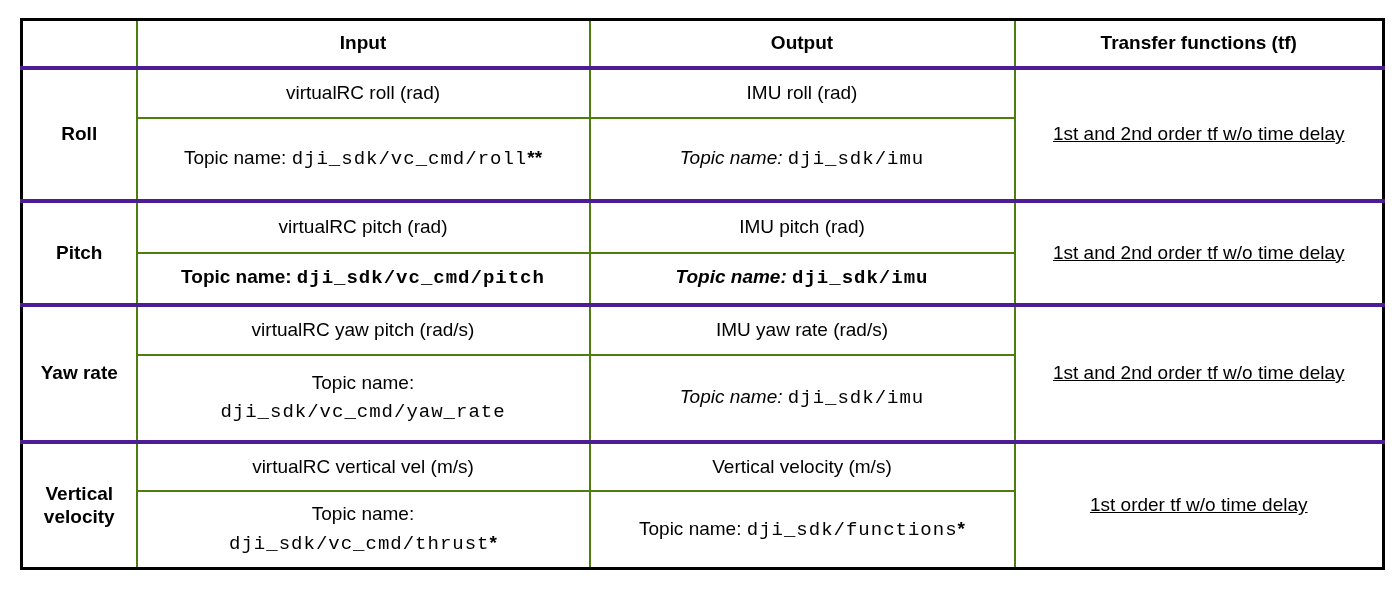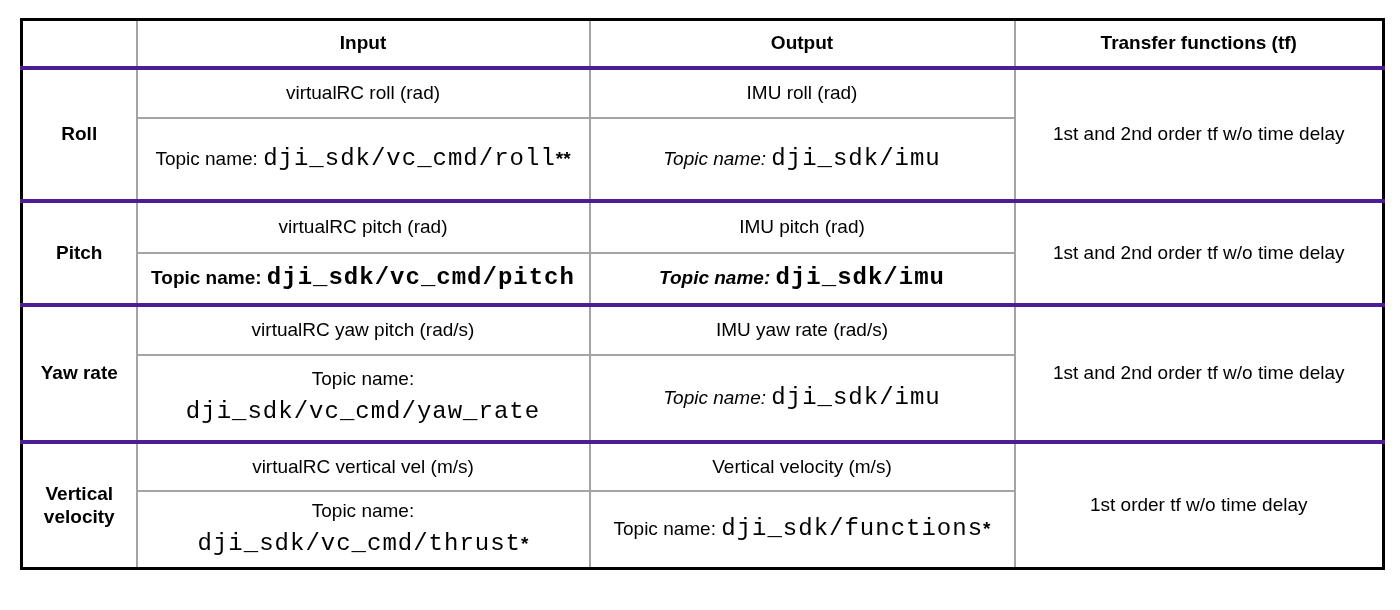--- a/index.html
+++ b/index.html
@@ -13,47 +13,47 @@
   }
   table.topics {
     position: absolute;
     left: 20px; top: 18px;
     width: 1362px;
     border-collapse: collapse;
     table-layout: fixed;
     border: 3px solid #000;
   }
   th, td {
-    border: 2px solid #a3a3a3;
+    border: 2px solid #4d7c0f;
     text-align: center;
     vertical-align: middle;
     font-size: 19px;
     padding: 2px 8px;
     overflow: hidden;
   }
   tr.thick-top > th, tr.thick-top > td { border-top: 4px solid #4c1d95; }
   .header-row th { font-weight: bold; height: 48px; }
   .rowlabel {
     font-weight: bold;
     padding: 2px 17px;
     line-height: 1.25;
   }
   .signal-row td { font-weight: normal; }
   .topic-cell { line-height: 1.5; }
   .tlabel { font-style: normal; }
   .tlabel.italic { font-style: italic; }
   .stacked .tlabel { display: block; }
   .code {
     font-family: "Liberation Mono", "DejaVu Sans Mono", monospace;
-    font-size: 24px;
+    font-size: 19px;
     letter-spacing: 1px;
     white-space: nowrap;
   }
   .suffix { font-weight: bold; font-family: "Liberation Sans", sans-serif; }
-  .tf-cell { padding: 2px 0; }
+  .tf-cell { padding: 2px 0; text-decoration: underline; }
   
   .h-roll-a { height: 50px; }  .h-roll-b { height: 83px; }
   .h-pitch-a { height: 52px; } .h-pitch-b { height: 52px; font-weight: bold; }
   .h-yaw-a { height: 50px; }   .h-yaw-b { height: 87px; }
   .h-vv-a { height: 49px; }    .h-vv-b { height: 78px; }
 </style>
 </head>
 <body>
 
 <table class="topics">

